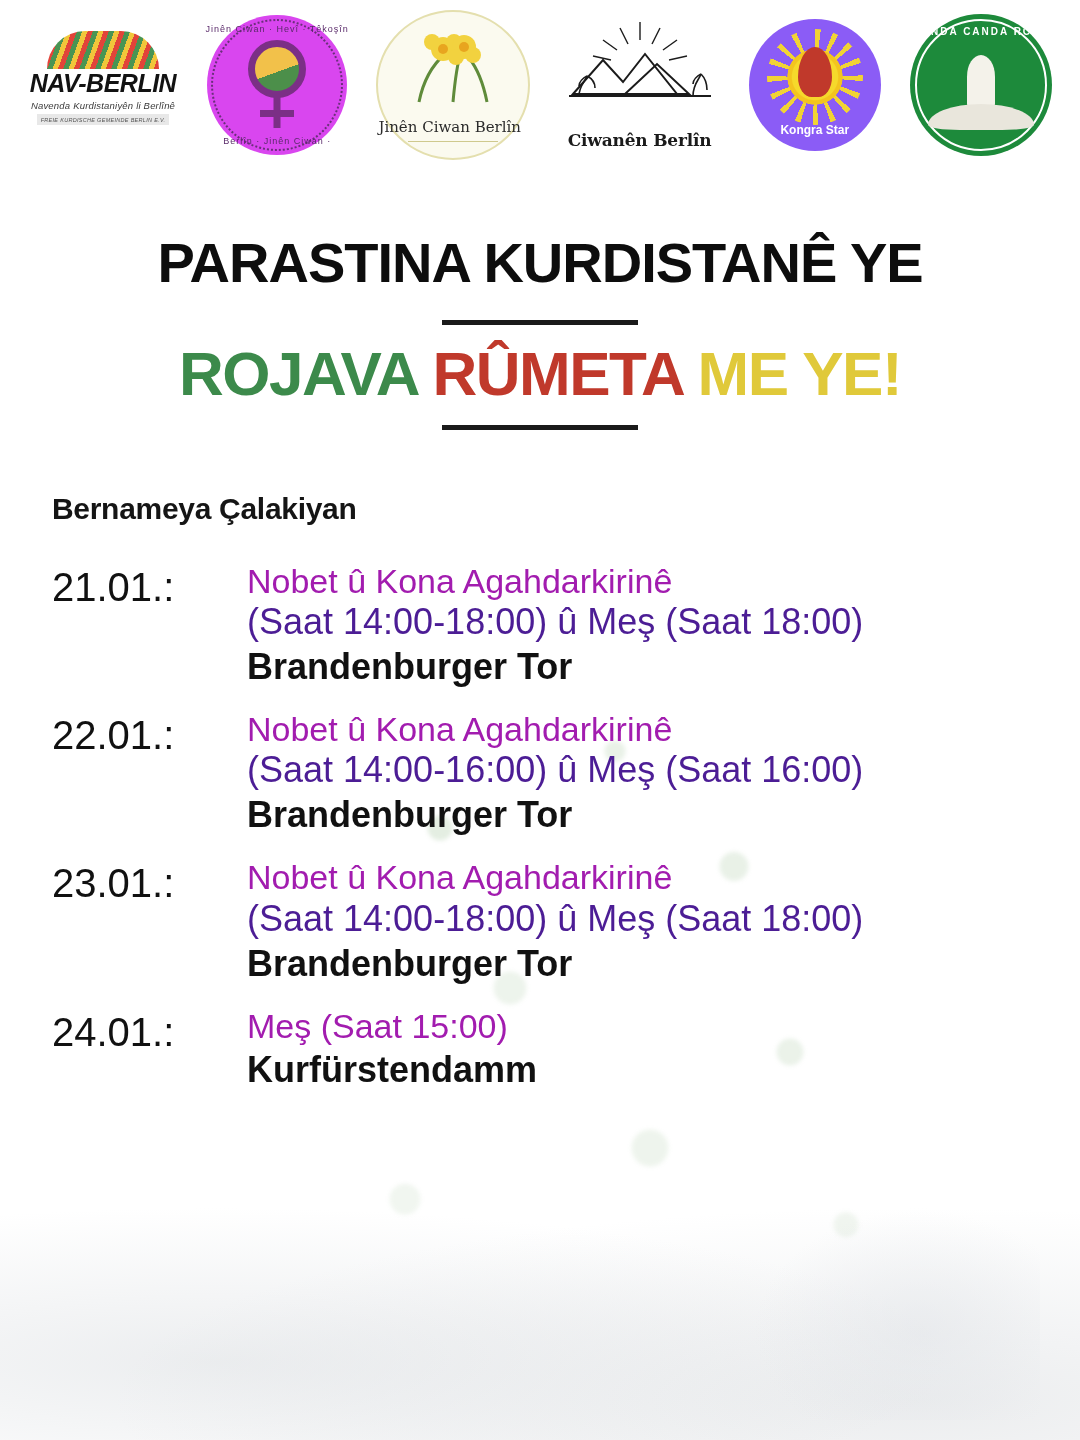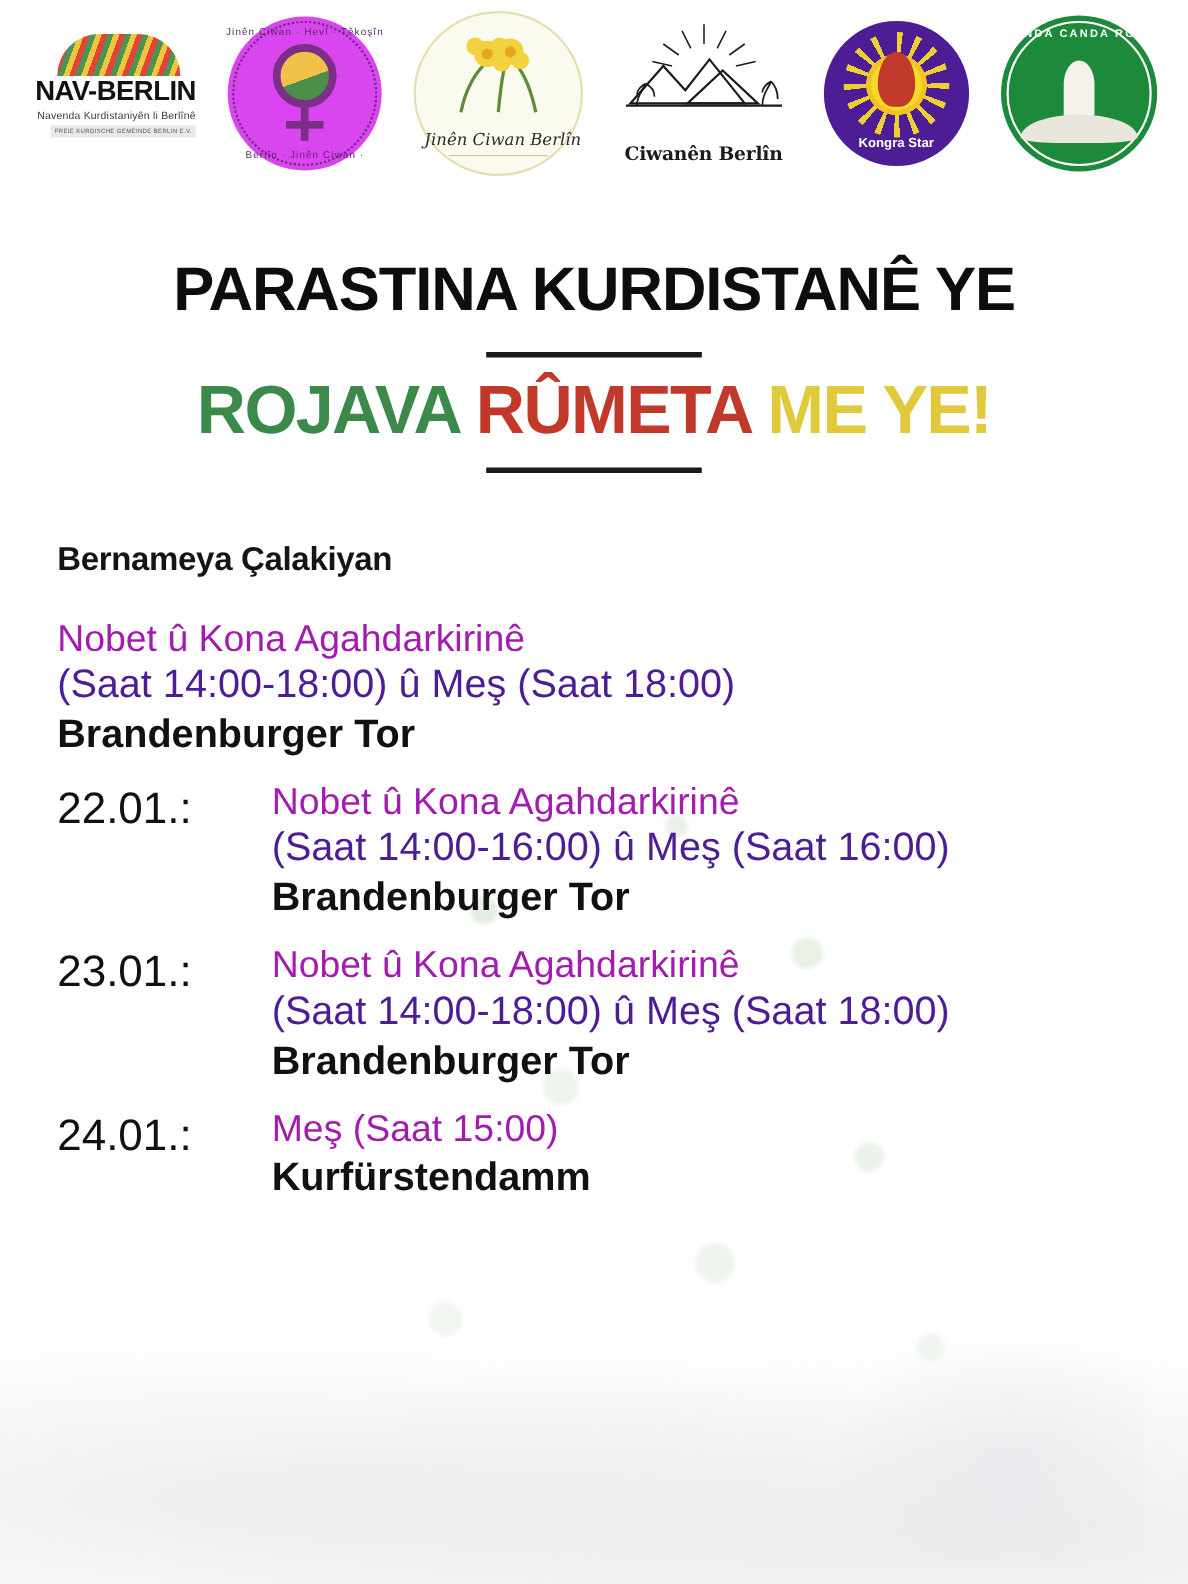--- a/index.html
+++ b/index.html
@@ -81,22 +81,23 @@
     align-items: center;
     justify-content: center;
   }
 
   
   .logo-navberlin {
     width: 150px;
     height: 124px;
     display: flex;
     flex-direction: column;
-    align-items: flex-end;
+    align-items: center;
     justify-content: flex-start;
+    font-style: italic;
   }
   .nb-arc {
     width: 140px;
     height: 46px;
     border-radius: 70px 70px 0 0;
     background: #ffffff;
     position: relative;
     overflow: hidden;
   }
   .nb-arc::after {
@@ -222,23 +223,22 @@
   .lj-flowers {
     position: absolute;
     top: 18px;
     left: 50%;
     transform: translateX(-50%);
   }
   .lj-caption {
     position: absolute;
     bottom: 22px;
     width: 100%;
-    text-align: right;
+    text-align: left;
     font-family: "DejaVu Serif", serif;
-    font-style: italic;
     font-size: 15px;
     color: #2b2b2b;
   }
   .lj-line {
     position: absolute;
     bottom: 16px;
     left: 30px;
     right: 30px;
     height: 1px;
     background: #cfc98e;
@@ -260,21 +260,21 @@
     font-size: 17px;
     color: #1b1b1b;
     letter-spacing: -0.2px;
   }
 
   
   .logo-kongra {
     width: 132px;
     height: 132px;
     border-radius: 50%;
-    background: #4c1d95;
+    background: #8b5cf6;
     position: relative;
     overflow: hidden;
   }
   .lk-sun {
     position: absolute;
     left: 50%;
     top: 44%;
     transform: translate(-50%,-50%);
     width: 84px;
     height: 84px;
@@ -579,20 +579,21 @@
 
     <div class="rule rule-2"></div>
   </div>
 
   <div class="program">
     <div class="program-heading">Bernameya Çalakiyan</div>
 
     <div class="entries">
 
       <div class="entry">
+        <div class="entry-date">21.01.:</div>
         <div class="entry-body">
           <div class="entry-line1">Nobet û Kona Agahdarkirinê</div>
           <div class="entry-line2">(Saat 14:00-18:00) û Meş (Saat 18:00)</div>
           <div class="entry-place">Brandenburger Tor</div>
         </div>
       </div>
 
       <div class="entry">
         <div class="entry-date">22.01.:</div>
         <div class="entry-body">

